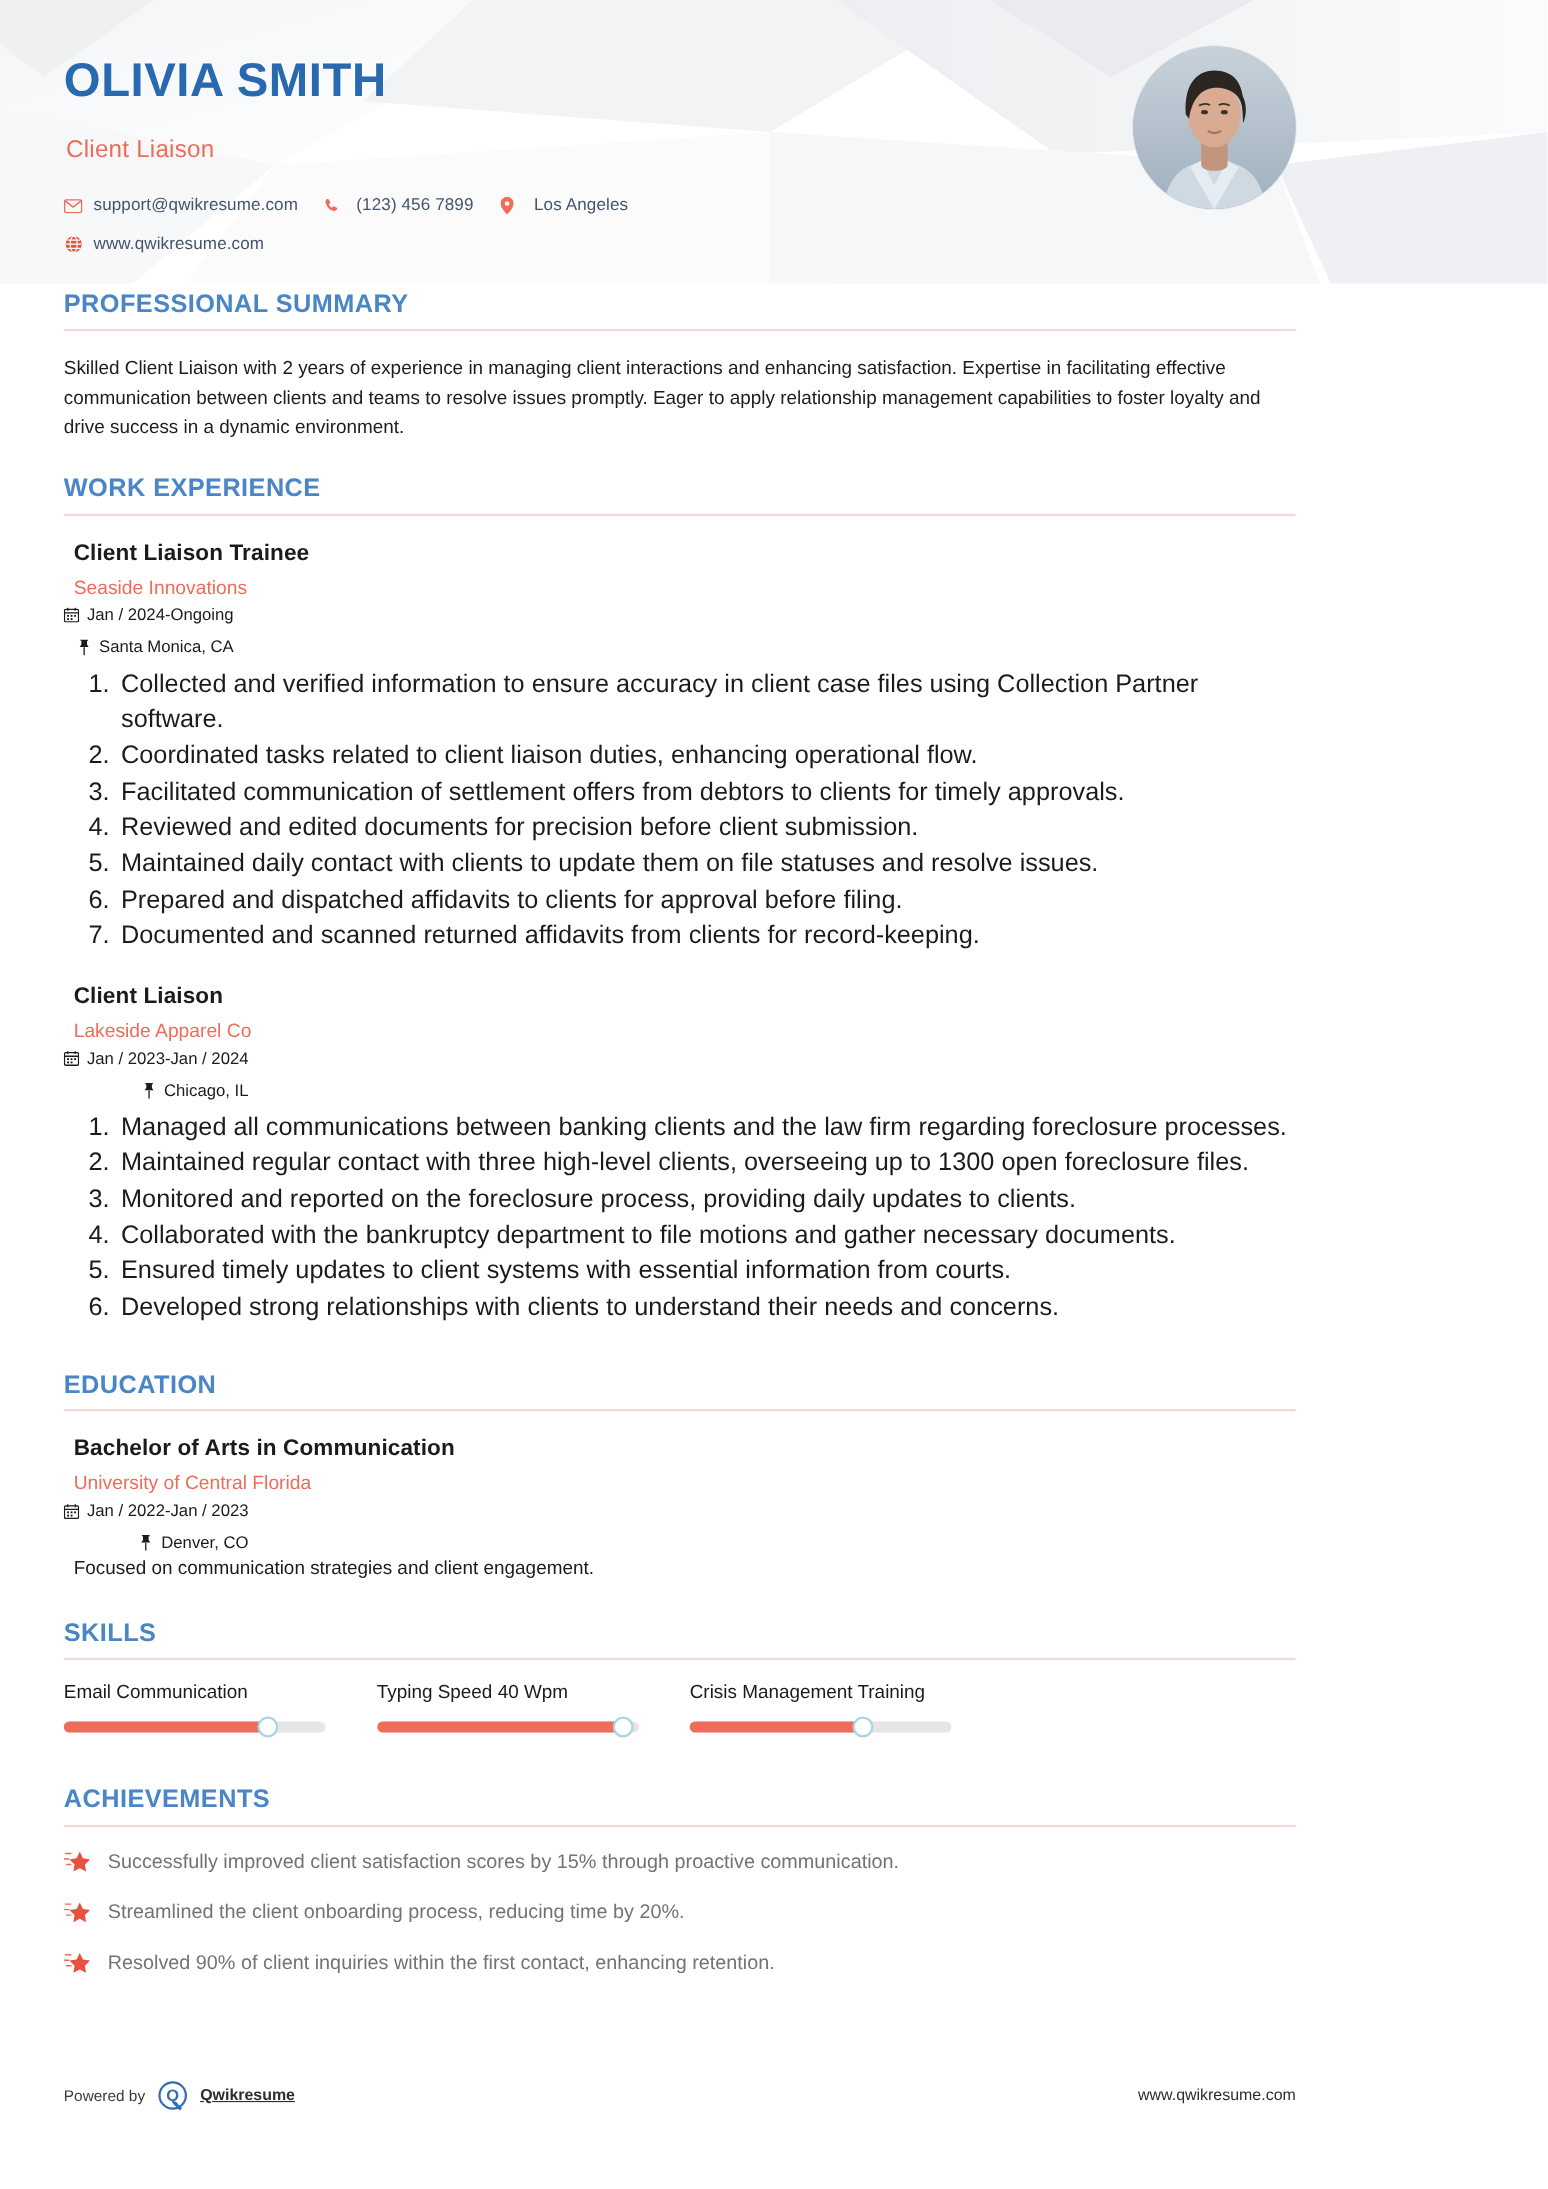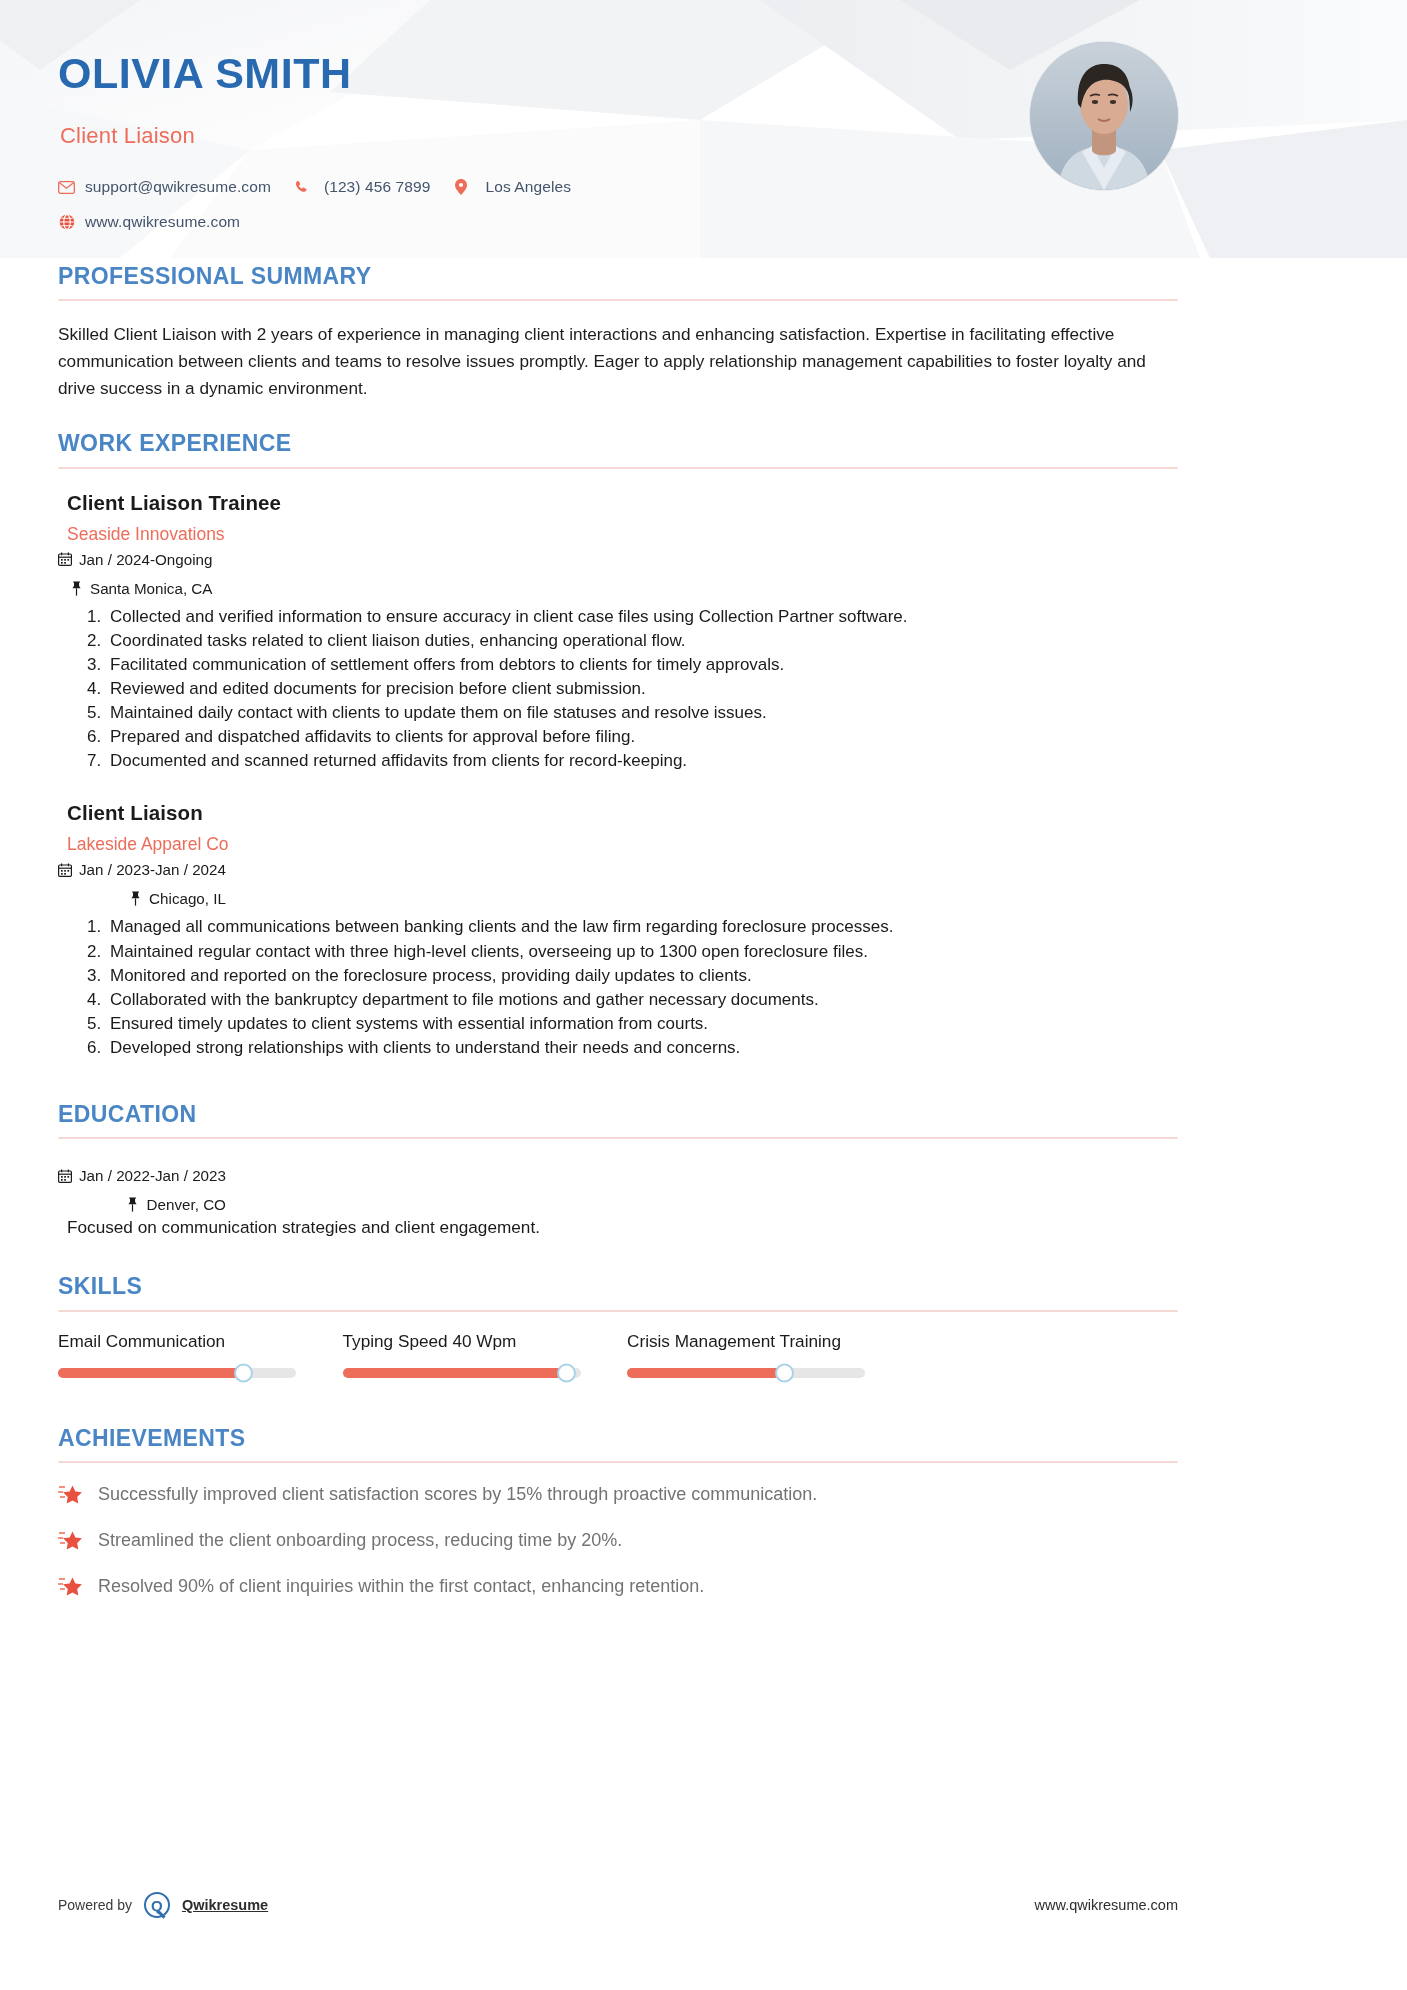--- a/index.html
+++ b/index.html
@@ -142,21 +142,21 @@
     white-space: nowrap;
   }
   .meta + .meta { margin-top: 12px; }
   .meta .ico { width: 14px; height: 15px; display:inline-flex; align-items:center; justify-content:center; color:#1b1b1b; flex:none;}
   .meta .ico svg { display: block; }
 
   ol.bullets {
     margin: 8px 0 0 0;
     padding-left: 48px;
     list-style: decimal;
-    font-size: 17px;
+    font-size: 23px;
     line-height: 1.42;
     color: #1b1b1b;
   }
   ol.bullets li { padding-left: 4px; }
 
   
   .edu-note {
     margin-top: 4px;
     padding-left: 9px;
     font-size: 17.2px;
@@ -458,20 +458,24 @@
         </ol>
       </div>
     </div>
 
     <div class="section" style="margin-top:42px">
       <div class="sec-title">EDUCATION</div>
       <div class="sec-rule"></div>
 
       <div class="entry">
         <div class="entry-top">
+          <div class="entry-left">
+            <div class="job-title">Bachelor of Arts in Communication</div>
+            <div class="company">University of Central Florida</div>
+          </div>
           <div class="entry-right">
             <div class="meta">
               <span class="ico">
                 <svg width="14" height="14" viewBox="0 0 14 14">
                     <rect x="0.6" y="2" width="12.8" height="11.4" rx="1.2" fill="none" stroke="#1b1b1b" stroke-width="1.2"></rect>
                     <path d="M0.6 5.2h12.8" stroke="#1b1b1b" stroke-width="1.2"></path>
                     <path d="M3.6 0.6v2.6M10.4 0.6v2.6" stroke="#1b1b1b" stroke-width="1.2"></path>
                     <rect x="3" y="7" width="1.7" height="1.7" fill="#1b1b1b"></rect>
                     <rect x="6.2" y="7" width="1.7" height="1.7" fill="#1b1b1b"></rect>
                     <rect x="9.4" y="7" width="1.7" height="1.7" fill="#1b1b1b"></rect>

